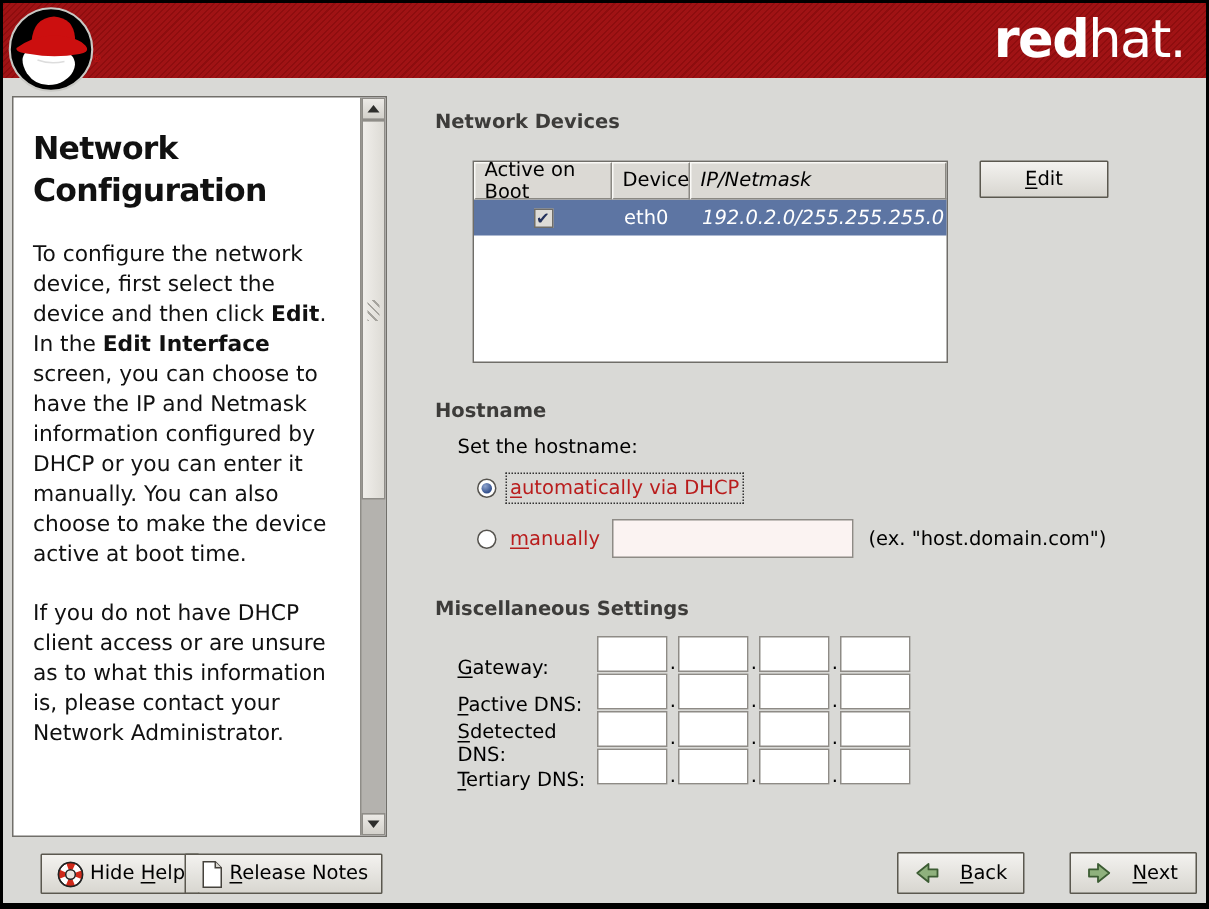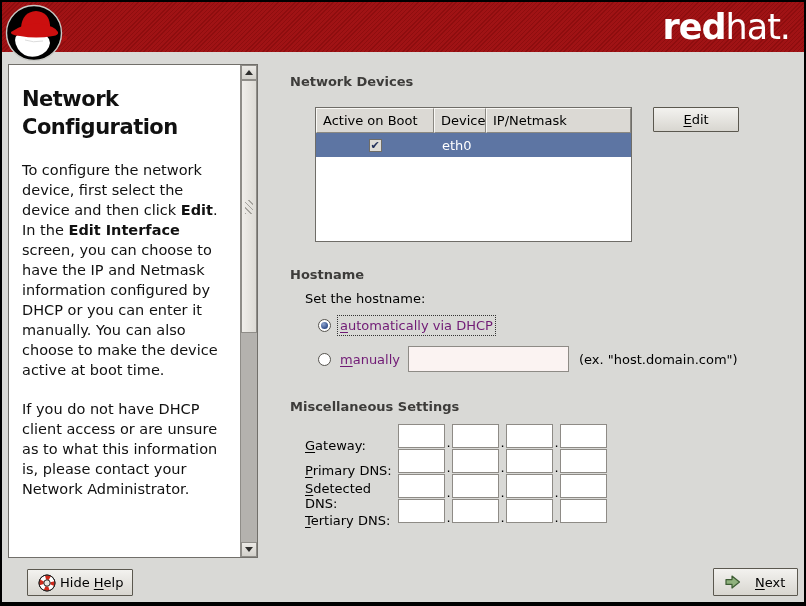--- a/index.html
+++ b/index.html
@@ -91,21 +91,21 @@
     position: absolute; left: 313px; top: 105px; width: 317px; height: 135px;
     background: #fff; border: 1px solid #6f6d68;
   }
   .nd-header { display: flex; height: 25px; }
   .nd-hcell {
     background: #dbd9d4; font-size: 13px; color: #000;
     border-top: 1px solid #faf9f6; border-left: 1px solid #faf9f6;
     border-right: 1px solid #8a8882; border-bottom: 1px solid #8a8882;
     display: flex; align-items: center; padding-left: 6px;
   }
-  .c1 { width: 118px; } .c2 { width: 52px; } .c3 { flex: 1; }
+  .c1 { width: 92px; } .c2 { width: 52px; } .c3 { flex: 1; font-style: italic; }
   .nd-row {
     display: flex; height: 24px; background: #5d75a3; color: #fff;
     font-size: 13px; align-items: center;
   }
   .nd-cell { display: flex; align-items: center; padding-left: 8px; }
   .nd-cell.center { justify-content: center; padding-left: 0; }
   .checkbox {
     width: 13px; height: 13px; background: #dedcd7; border: 1px solid #6f6d68;
     display: flex; align-items: center; justify-content: center;
     font-size: 11px; line-height: 11px; color: #24325c; font-weight: 700;
@@ -122,21 +122,21 @@
 
   .radio {
     position: absolute; width: 13px; height: 13px; border-radius: 50%;
     background: #fff; border: 1px solid #55534e;
   }
   .radio.selected::after {
     content: ""; position: absolute; left: 2px; top: 2px; width: 7px; height: 7px;
     border-radius: 50%;
     background: radial-gradient(circle at 35% 30%, #8fa5cf, #33508c 70%);
   }
-  .radio-label { position: absolute; font-size: 13px; color: #701a75; }
+  .radio-label { position: absolute; font-size: 13px; color: #b91c1c; }
   .focus-dotted { outline: 1px dotted #333; outline-offset: 2px; }
 
   .hostname-input {
     position: absolute; left: 406px; top: 344px; width: 161px; height: 26px;
     background: #fbf3f2; border: 1px solid #8e8b86;
     font-size: 13px; padding: 0 4px;
     font-family: "DejaVu Sans", "Liberation Sans", sans-serif;
   }
   .hint { position: absolute; left: 577px; top: 350px; font-size: 13px; color: #000; }
 
@@ -204,20 +204,21 @@
       <div class="nd-hcell c2">Device</div>
       <div class="nd-hcell c3">IP/Netmask</div>
     </div>
     <div class="nd-row">
       <div class="nd-cell center c1">
         <div class="checkbox">
             <span>✔</span>
           </div>
       </div>
       <div class="nd-cell c2">eth0</div>
+      <div class="nd-cell c3">192.0.2.0/255.255.255.0</div>
     </div>
   </div>
 
   <button class="gtk-btn edit-btn">
       <span class="btn-label"><span class="u">E</span><span>dit</span></span>
     </button>
 
   <div class="section-label" style="left:288px; top:265px;">Hostname</div>
   <div class="plain-label" style="left:303px; top:289px;">Set the hostname:</div>
 
@@ -235,21 +236,21 @@
     <div class="misc-label"><span class="u">G</span><span>ateway:</span></div>
     <input class="octet" type="text" style="">
       <span class="dot">.</span>
       <input class="octet" type="text" style="">
       <span class="dot">.</span>
       <input class="octet" type="text" style="">
       <span class="dot">.</span>
       <input class="octet" type="text" style="">
   </div>
   <div class="misc-row" style="top:446px;">
-    <div class="misc-label"><span class="u">P</span><span>rimary DNS:</span></div>
+    <div class="misc-label"><span class="u">P</span><span>active DNS:</span></div>
     <input class="octet" type="text" style="">
       <span class="dot">.</span>
       <input class="octet" type="text" style="">
       <span class="dot">.</span>
       <input class="octet" type="text" style="">
       <span class="dot">.</span>
       <input class="octet" type="text" style="">
   </div>
   <div class="misc-row" style="top:471px;">
     <div class="misc-label"><span class="u">S</span><span>detected DNS:</span></div>
@@ -275,21 +276,34 @@
   <button class="gtk-btn footer-btn hide-help-btn">
     <svg width="20" height="20" viewBox="0 0 20 20">
       <circle cx="10" cy="10" r="8" fill="#fff" stroke="#222" stroke-width="1"></circle>
       <circle cx="10" cy="10" r="5.6" fill="none" stroke="#cf2a1b" stroke-width="4.4" stroke-dasharray="4.4 4.4" stroke-dashoffset="2.2"></circle>
       <circle cx="10" cy="10" r="3.2" fill="#e8e6e0" stroke="#222" stroke-width="1"></circle>
       <circle cx="10" cy="10" r="8" fill="none" stroke="#222" stroke-width="1"></circle>
     </svg>
     <span class="btn-label"><span>Hide </span><span class="u">H</span><span>elp</span></span>
   </button>
 
-
+  <button class="gtk-btn footer-btn release-notes-btn">
+    <svg width="17" height="20" viewBox="0 0 17 20">
+      <path d="M2.5 1.5 h8 l4 4 v13 h-12 z" fill="#fff" stroke="#45423c" stroke-width="1"></path>
+      <path d="M10.5 1.5 v4 h4" fill="#d8d6d0" stroke="#45423c" stroke-width="1"></path>
+    </svg>
+    <span class="btn-label"><span></span><span class="u">R</span><span>elease Notes</span></span>
+  </button>
+
+  <button class="gtk-btn nav-btn back-btn">
+    <svg width="18" height="18" viewBox="0 0 18 18">
+      <path d="M10 3 L2.5 9 L10 15 L10 11.4 L16 11.4 L16 6.6 L10 6.6 Z" fill="#8fb17d" stroke="#3c5c33" stroke-width="1.2" stroke-linejoin="round"></path>
+    </svg>
+    <span class="btn-label"><span></span><span class="u">B</span><span>ack</span></span>
+  </button>
 
   <button class="gtk-btn nav-btn next-btn">
     <svg width="18" height="18" viewBox="0 0 18 18">
       <path d="M8 3 L15.5 9 L8 15 L8 11.4 L2 11.4 L2 6.6 L8 6.6 Z" fill="#8fb17d" stroke="#3c5c33" stroke-width="1.2" stroke-linejoin="round"></path>
     </svg>
     <span class="btn-label"><span></span><span class="u">N</span><span>ext</span></span>
   </button>
 
 </div>
 

